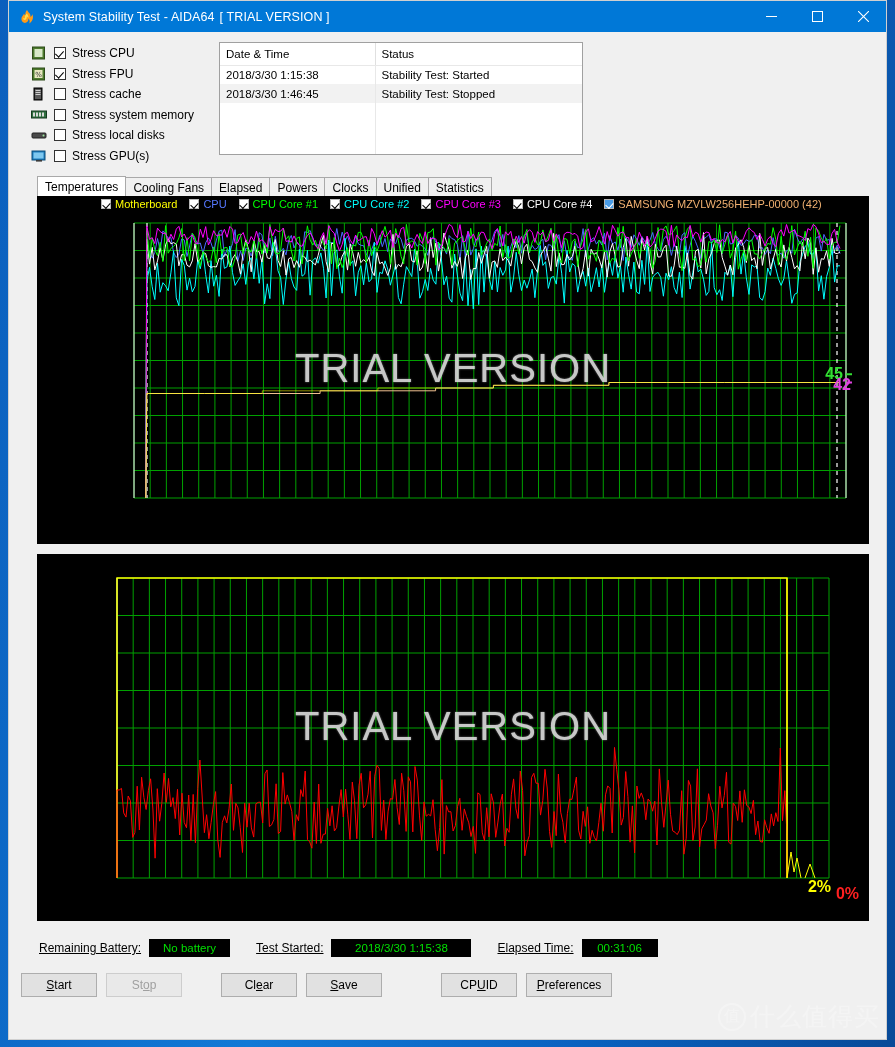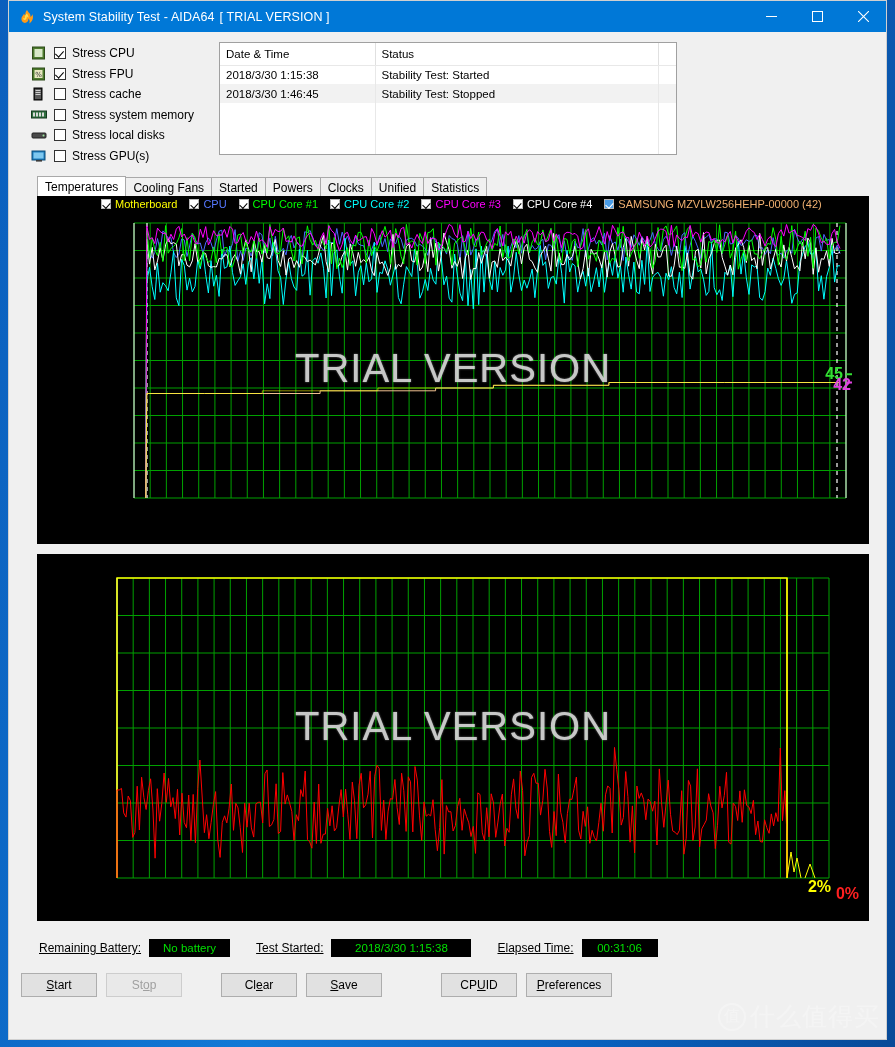--- a/index.html
+++ b/index.html
@@ -55,21 +55,21 @@
     margin-right:6px; flex:0 0 auto; position:relative;
   }
   .cb.checked::after {
     content:""; position:absolute; left:2px; top:1px; width:4px; height:7px;
     border:solid #000; border-width:0 1.6px 1.6px 0; transform:rotate(42deg);
   }
   .stress-label { font-size:12px; color:#000; white-space:nowrap; }
 
   
   #logtable {
-    width:458px; height:113px; border:1px solid #a0a0a0; background:#fff;
+    width:364px; height:113px; border:1px solid #a0a0a0; background:#fff;
     margin-left:16px; flex:0 0 auto; overflow:hidden; font-size:11.5px;
   }
   #logtable table { border-collapse:collapse; width:100%; table-layout:fixed; }
   #logtable th {
     text-align:left; font-weight:normal; font-size:11.5px; color:#000;
     padding:3px 0 3px 6px; height:22px;
     border-right:1px solid #e0e0e0; border-bottom:1px solid #e8e8e8;
     background:#fff;
   }
   #logtable td {
@@ -319,21 +319,21 @@
               <td class="col-x"></td>
             </tr>
           </tbody>
         </table>
       </div>
     </div>
 
     <div id="tabstrip">
       <div class="tab active">Temperatures</div>
       <div class="tab">Cooling Fans</div>
-      <div class="tab">Started</div>
+      <div class="tab">Elapsed</div>
       <div class="tab">Powers</div>
       <div class="tab">Clocks</div>
       <div class="tab">Unified</div>
       <div class="tab">Statistics</div>
     </div>
 
     <div id="chartwrap">
 
       <div class="chart" id="chart-temp">
         <div class="legendbar">

